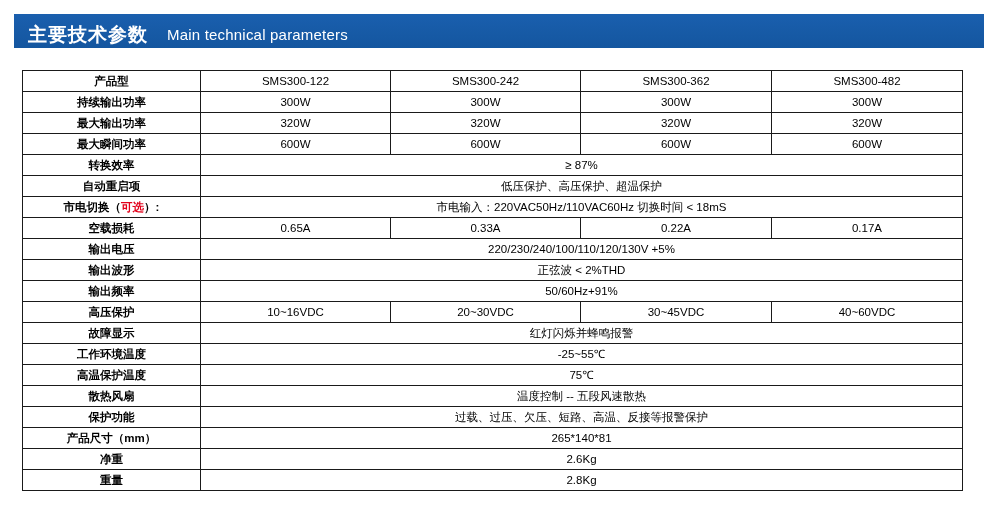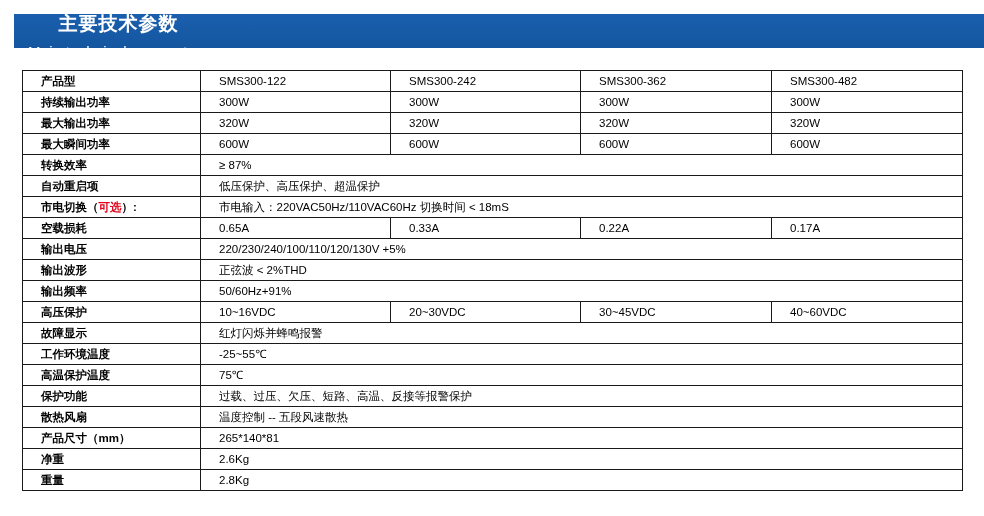--- a/index.html
+++ b/index.html
@@ -38,23 +38,22 @@
     height: 34px;
     background: #ffffff;
   }
   .header-inner {
     position: absolute;
     left: 28px;
     top: 14px;
     height: 40px;
     display: flex;
     align-items: center;
-    gap: 11px;
+    gap: 19px;
     color: #ffffff;
-    flex-direction: column;
   }
   .header-cn {
     font-size: 19px;
     font-weight: bold;
     letter-spacing: 1px;
     line-height: 1;
   }
   .header-en {
     font-size: 15px;
     font-weight: normal;
@@ -71,21 +70,22 @@
     width: 940px;
   }
   table.spec {
     border-collapse: collapse;
     width: 940px;
     table-layout: fixed;
   }
   table.spec td {
     border: 1px solid #1a1a1a;
     height: 18px;
-    padding: 1px 18px;
+    padding: 1px 0;
+    text-align: center;
     vertical-align: middle;
     font-size: 11.5px;
     line-height: 14px;
     color: #000;
   }
   td.label {
     font-weight: bold;
     width: 178px;
   }
   td.val {
@@ -190,26 +190,26 @@
           </tr>
           <tr>
             <td class="label">工作环境温度</td>
             <td class="val" colspan="4">-25~55℃</td>
           </tr>
           <tr>
             <td class="label">高温保护温度</td>
             <td class="val" colspan="4">75℃</td>
           </tr>
           <tr>
+            <td class="label">散热风扇</td>
+            <td class="val" colspan="4">温度控制 -- 五段风速散热</td>
+          </tr>
+          <tr>
             <td class="label">保护功能</td>
             <td class="val" colspan="4">过载、过压、欠压、短路、高温、反接等报警保护</td>
-          </tr>
-          <tr>
-            <td class="label">散热风扇</td>
-            <td class="val" colspan="4">温度控制 -- 五段风速散热</td>
           </tr>
           <tr>
             <td class="label">产品尺寸（mm）</td>
             <td class="val" colspan="4">265*140*81</td>
           </tr>
           <tr>
             <td class="label">净重</td>
             <td class="val" colspan="4">2.6Kg</td>
           </tr>
           <tr>

